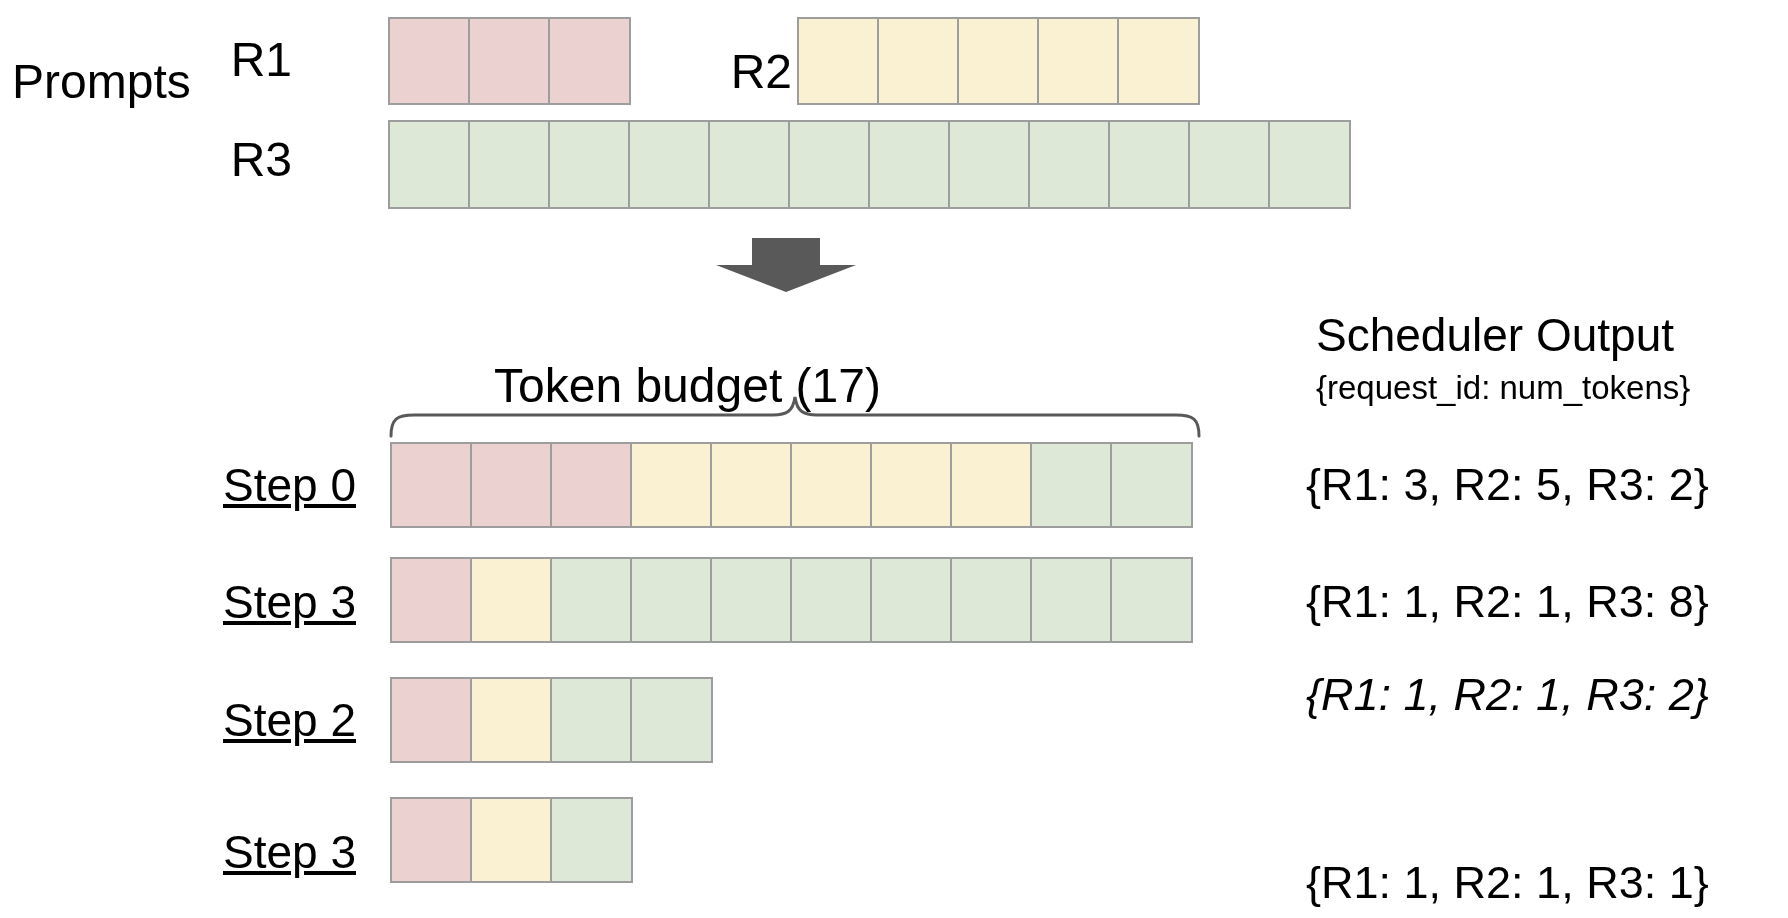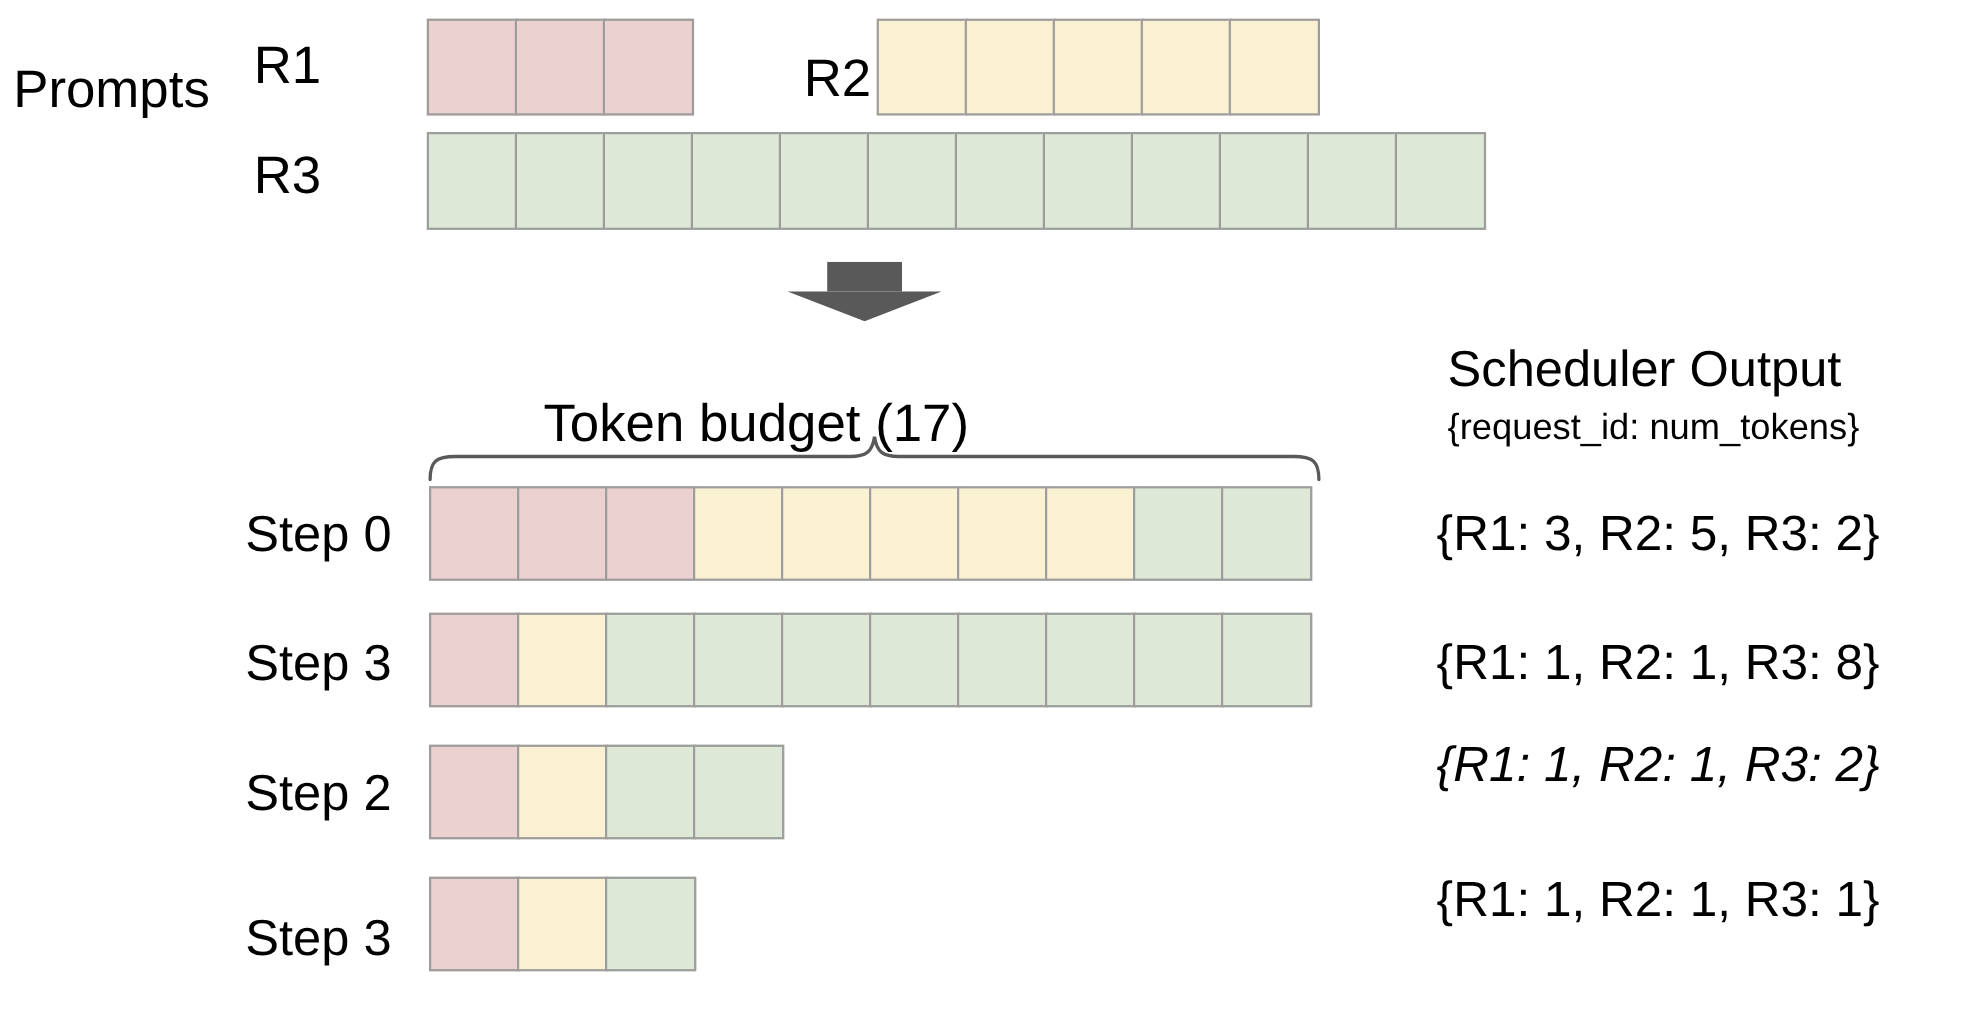--- a/index.html
+++ b/index.html
@@ -34,28 +34,28 @@
   #row-r3{left:388px;top:120px;height:89px;}
 
   #down-arrow{left:716px;top:238px;}
 
   #budget-title{left:494px;top:358px;width:600px;font-size:48px;line-height:56px;}
   #budget-brace{left:388px;top:392px;}
 
   #sched-title{left:1316px;top:308px;width:460px;font-size:46px;line-height:54px;}
   #sched-subtitle{left:1316px;top:368px;width:460px;font-size:33px;line-height:40px;}
 
-  .step-label{left:140px;width:216px;font-size:46px;line-height:54px;}
+  .step-label{left:140px;width:216px;font-size:46px;line-height:54px;text-decoration:underline;}
   .step-row{left:390px;height:86px;}
   .step-output{left:1306px;width:476px;font-size:45px;line-height:54px;white-space:nowrap;}
 
   #step0-label{top:458px;} #step0-row{top:442px;} #step0-output{top:458px;}
   #step1-label{top:575px;} #step1-row{top:557px;} #step1-output{top:575px;}
   #step2-label{top:693px;} #step2-row{top:677px;} #step2-output{top:668px;font-style:italic;}
-  #step3-label{top:813px;margin-top:12px;} #step3-row{top:797px;} #step3-output{top:791px;}
+  #step3-label{top:813px;margin-top:12px;} #step3-row{top:797px;} #step3-output{top:856px;}
 </style>
 </head>
 <body>
 
 <div class="abs label" id="prompts-label">Prompts</div>
 
 <div class="abs label right" id="r1-label">R1</div>
 <div class="token-row" id="row-r1">
     <div class="cell" style="background: rgb(236, 209, 209);"></div>
     <div class="cell" style="background: rgb(236, 209, 209);"></div>

